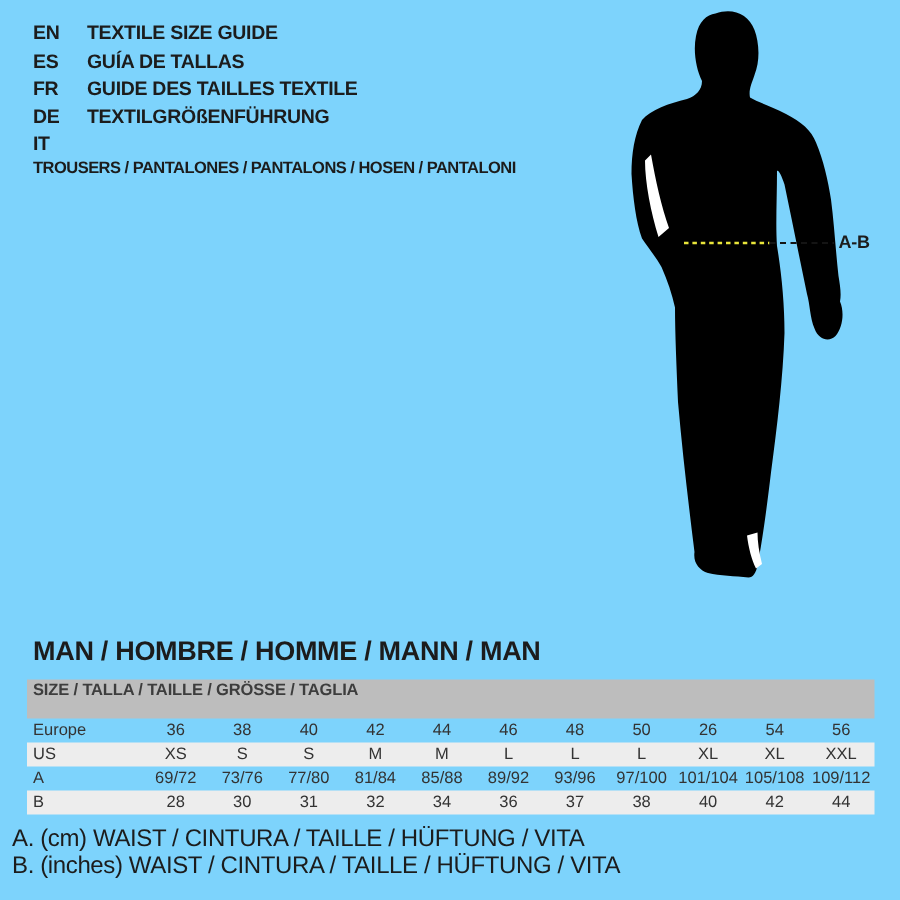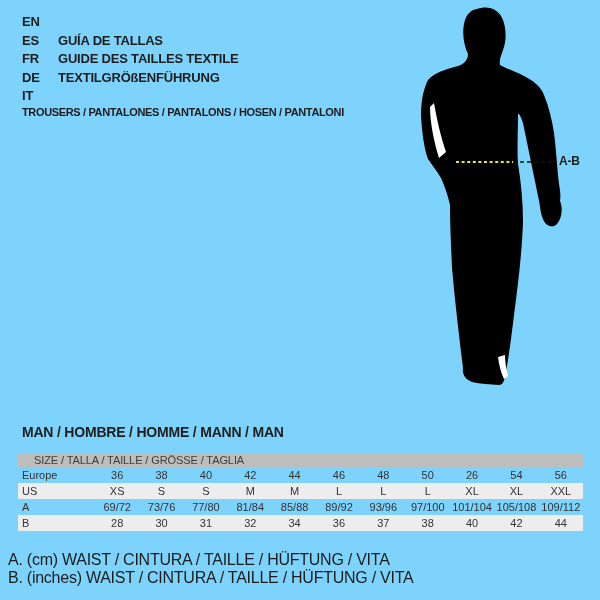--- a/index.html
+++ b/index.html
@@ -23,42 +23,43 @@
   
   .figure{position:absolute;left:410px;top:0;width:190px;height:400px;}
   .figure svg{position:absolute;left:0;top:0;}
   .silhouette-body{fill:#000;}
   .silhouette-gap{fill:#fff;}
   .dash-yellow{stroke:var(--dash-yellow,#e9e53a);stroke-width:1.8;stroke-dasharray:3 2.6;fill:none;}
   .dash-black{stroke:#141414;stroke-width:1.3;stroke-dasharray:4 3;fill:none;}
   .ab-label{position:absolute;left:149px;top:155px;font-size:12px;font-weight:700;letter-spacing:-0.2px;line-height:13px;}
 
   
-  .section-title{position:absolute;left:22px;top:424px;font-weight:700;font-size:14px;letter-spacing:-0.2px;white-space:nowrap;}
+  .section-title{position:absolute;left:22px;top:424px;font-weight:700;font-size:18px;letter-spacing:-0.2px;white-space:nowrap;}
 
   
   .size-table{position:absolute;left:18px;top:453px;width:565px;font-size:11px;}
-  .thead{height:14px;line-height:14px;background:var(--header-bg,#bdbdbd);font-weight:400;color:#3d3d3d;padding-left:16px;letter-spacing:-0.1px;}
+  .thead{height:26px;line-height:14px;background:var(--header-bg,#bdbdbd);font-weight:700;color:#3d3d3d;padding-left:4px;letter-spacing:-0.1px;}
   .trow{display:grid;grid-template-columns:77px repeat(11,1fr);height:16px;line-height:16px;color:#333;}
   .trow.stripe{background:var(--stripe-bg,#ededed);}
   .cell{text-align:center;white-space:nowrap;}
   .cell.label{text-align:left;padding-left:4px;}
 
   
   .footnotes{position:absolute;left:8px;top:551px;font-weight:400;font-size:16px;line-height:18px;letter-spacing:-0.25px;}
   .footnote{white-space:nowrap;}
 </style>
 </head>
 <body>
 
 <div class="canvas">
 
   <div class="lang-list">
       <div class="lang-row">
         <span class="lang-code">EN</span>
+        <span class="lang-label">TEXTILE SIZE GUIDE</span>
       </div>
       <div class="lang-row">
         <span class="lang-code">ES</span>
         <span class="lang-label">GUÍA DE TALLAS</span>
       </div>
       <div class="lang-row">
         <span class="lang-code">FR</span>
         <span class="lang-label">GUIDE DES TAILLES TEXTILE</span>
       </div>
       <div class="lang-row">

